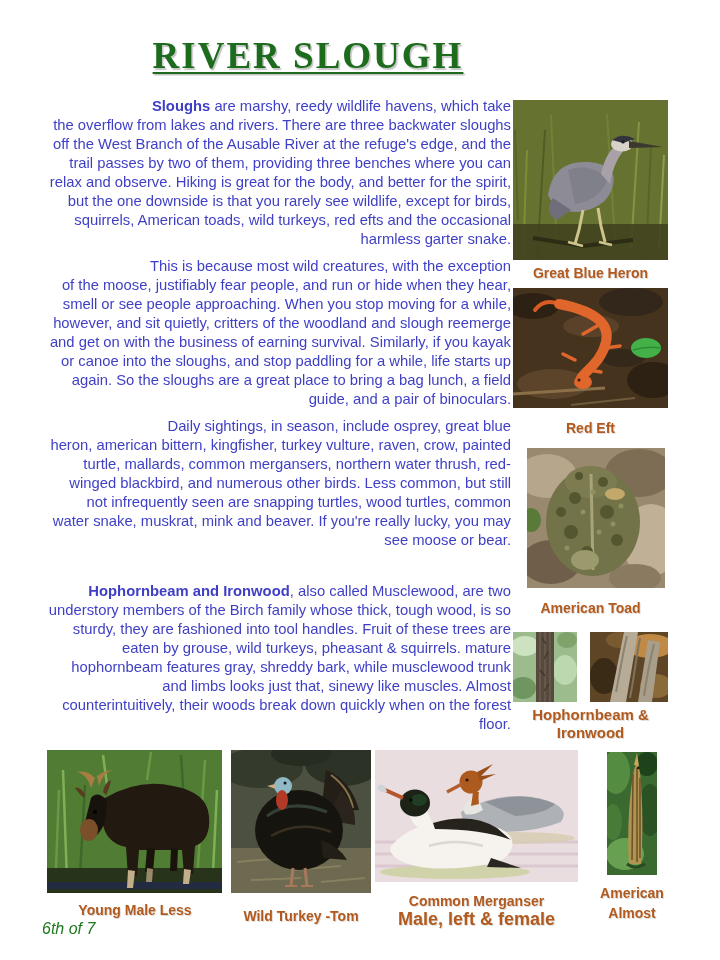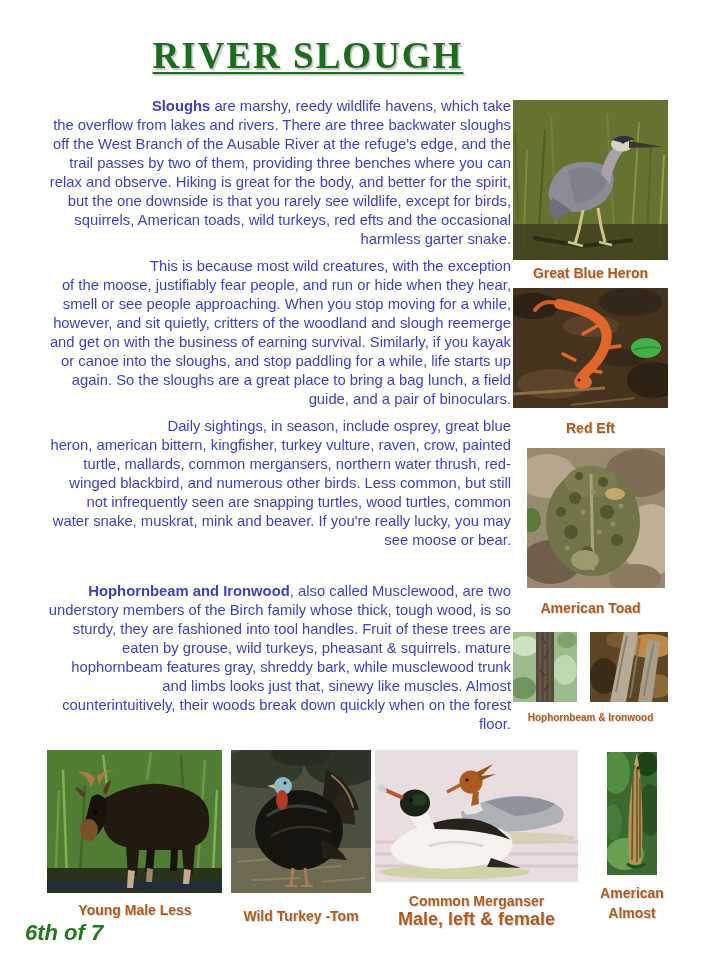--- a/index.html
+++ b/index.html
@@ -30,26 +30,26 @@
   .bodytext p + p{margin-top:8px;}
   .bodytext p.gap-before{margin-top:32px;}
   .bodytext b{font-weight:bold;}
   .photo{position:absolute;overflow:hidden;}
   .photo svg{display:block;}
   .caption{
     position:absolute;text-align:center;font-weight:bold;
     color:var(--caption-brown,#b25a1d);font-size:14px;line-height:20px;
     text-shadow:1px 1px 0 rgba(120,120,120,0.25);
   }
-  .caption.small{font-size:10px;line-height:24px;}
+  .caption.small{font-size:15px;line-height:18px;}
   .caption.sub{font-size:18px;line-height:14px;}
   .pagenum{
-    position:absolute;left:25px;top:920px;
+    position:absolute;left:42px;top:920px;
     color:var(--page-number-green,#1e7a1e);
-    font-weight:bold;font-style:italic;font-size:22px;
+    font-weight:normal;font-style:italic;font-size:16px;
   }
 </style>
 </head>
 <body>
 
 <div class="page">
 
   <div class="title">RIVER SLOUGH</div>
 
   <div class="bodytext">

